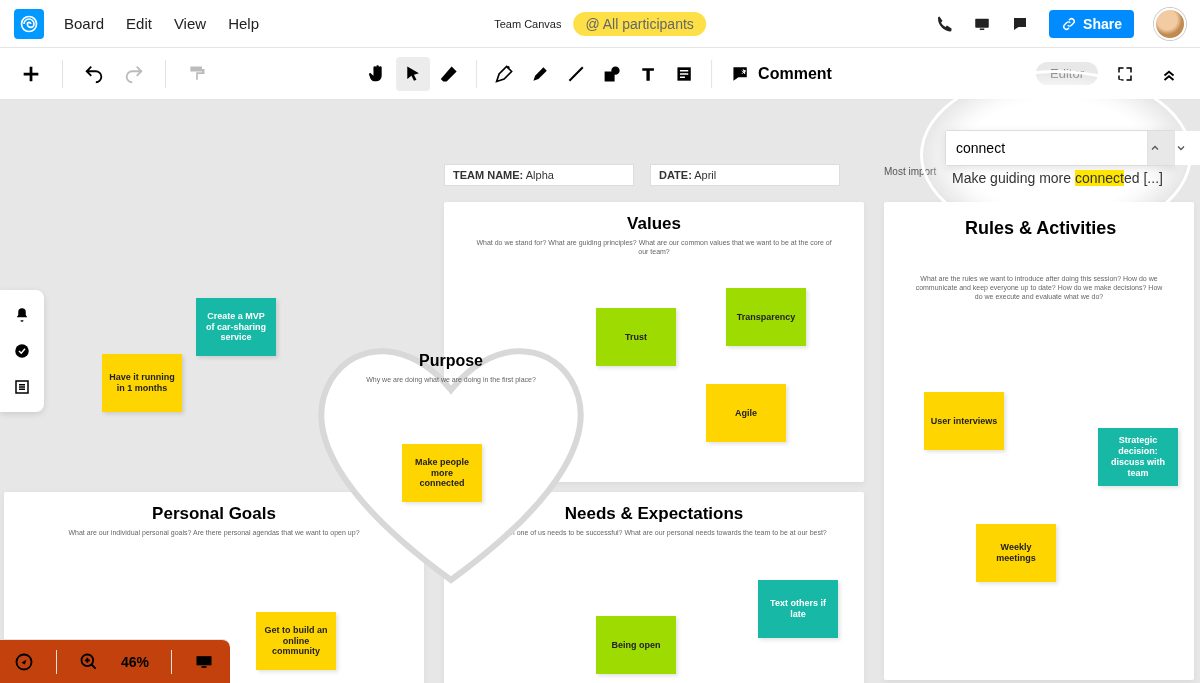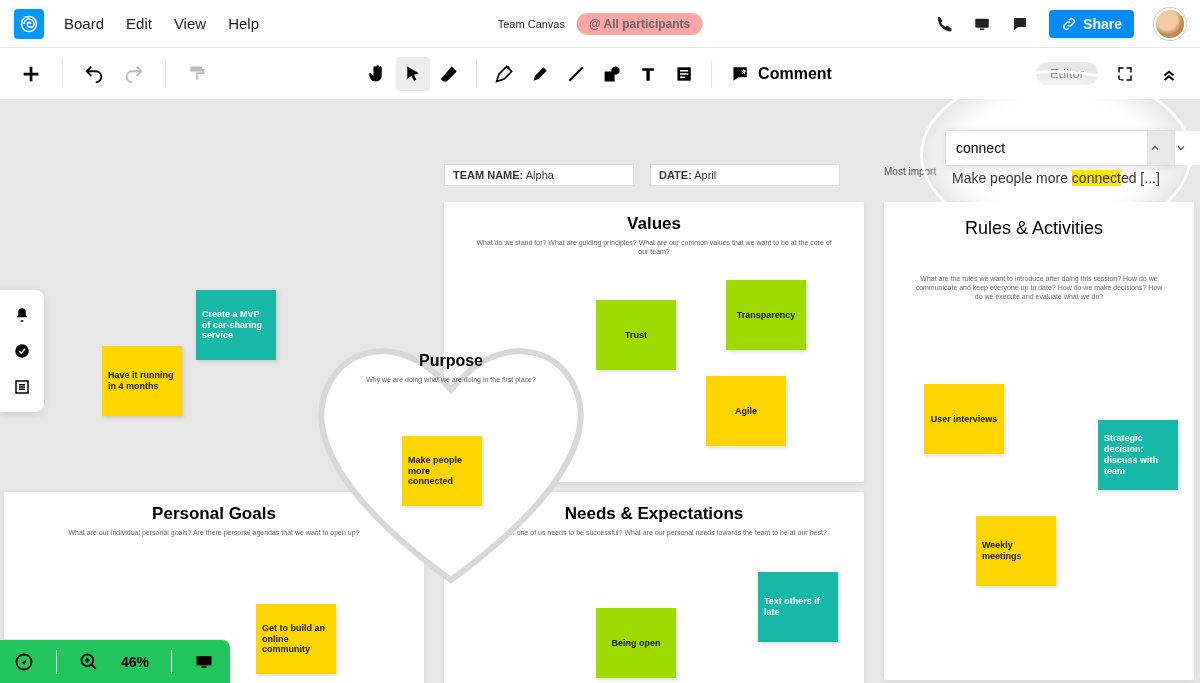--- a/index.html
+++ b/index.html
@@ -31,22 +31,22 @@
     color:#fff;
   }
   .menu { display:flex; gap:22px; font-size:15px; color:#222; }
   .menu span { cursor:pointer; }
   .top-center {
     position:absolute; left:50%; transform:translateX(-50%);
     display:flex; align-items:center; gap:12px;
   }
   .board-title { font-weight:400; font-size:11px; color:#222; }
   .participants {
-    background:#fca5a5; border-radius:14px; padding:4px 12px;
-    font-size:12px; color:#666;font-weight:bold;
+    background:#fde047; border-radius:14px; padding:4px 12px;
+    font-size:14px; color:#666;
   }
   .top-right { margin-left:auto; display:flex; align-items:center; gap:20px; }
   .top-right .ic { width:18px; height:18px; color:#222; }
   .share-btn {
     background:#008cff; color:#fff; border-radius:4px;
     padding:6px 12px; font-size:14px; font-weight:600;
     display:flex; align-items:flex-end; gap:6px;
   }
   .avatar {
     width:32px;height:32px;border-radius:50%;
@@ -90,25 +90,26 @@
     font-size:11px; padding:4px 8px; color:#333;
   }
   .panel {
     position:absolute; background:#fff; border-radius:2px;
     box-shadow: 0 2px 6px rgba(0,0,0,.06);
     text-align:center;
   }
   .panel h3 { font-size:17px; font-weight:700; margin-top:12px;}
   .panel .sub { font-size:7px; color:#666; line-height:1.3; margin-top:4px; padding:0 30px;}
   .sticky {
-    position:absolute; width:80px; height:70px;
+    position:absolute; width:80px; height:58px;
     display:flex; align-items:center; justify-content:center;
-    font-size:9px; font-weight:600; color:#222;
+    text-align:center; font-size:9px; font-weight:600; color:#222;
     padding:6px; line-height:1.2;
     box-shadow: 2px 2px 4px rgba(0,0,0,.12);
+    margin-top: 8px;
   }
   .sy-yellow { background:#ffd500; }
   .sy-lime   { background:#9edb00; }
   .sy-teal   { background:#17b8a6; color:#fff;}
   .heart {
     position:absolute;
     width:300px; height:270px;
     left:301px; top:220px;
   }
   .heart svg { width:100%; height:100%; }
@@ -123,21 +124,21 @@
     position:absolute; left:0; top:290px; width:44px;
     background:#fff; border-radius:0 8px 8px 0;
     box-shadow:0 2px 6px rgba(0,0,0,.12);
     display:flex; flex-direction:column; align-items:center;
     gap:18px; padding:16px 0;
   }
   .left-dock .ic{ width:18px;height:18px;color:#333;}
 
   .bottombar{
     position:absolute; left:0; bottom:0; height:44px;
-    background:#22c55e; border-top:1px solid #e3e3e3;
+    background:#c2410c; border-top:1px solid #e3e3e3;
     display:flex; align-items:center; gap:22px; padding:0 14px;
     width:230px; border-radius:0 8px 0 0;
   }
   .bottombar .zoom{font-size:14px;font-weight:600;}
   .bb-sep{width:1px;height:24px;background:#e2e2e2;}
 
   
   .focus-ring {
     position:absolute;
     left:920px; top:70px;
@@ -169,21 +170,21 @@
     border-left:1px solid #e6e6e6; color:#555;
   }
   .search-pop .nav button:first-child{background:#e8e8e8;}
   .search-result{
     position:absolute; left:952px; top:170px;
     font-size:14px; color:#333; z-index:31;
   }
   .search-result .hl{ background:#ffe600; }
   .rules-title{
     position:absolute; left:965px; top:218px;
-    font-size:18px; font-weight:400; z-index:31;
+    font-size:18px; font-weight:700; z-index:31;
   }
 
   
   .canvas > *:not(.no-blur){ filter: blur(0.6px); }
 
   svg{display:block;}
 </style>
 </head>
 <body>
 
@@ -366,21 +367,21 @@
     <svg viewBox="0 0 300 270">
       <path d="M150 260 C 40 180 0 110 30 60 C 55 20 110 20 150 70 C 190 20 245 20 270 60 C 300 110 260 180 150 260 Z" fill="#fff" stroke="#d8d8d8" stroke-width="6"></path>
     </svg>
     <div class="heart-inner">
       <h3>Purpose</h3>
       <div class="sub">Why we are doing what we are doing in the first place?</div>
     </div>
   </div>
 
   <div class="sticky sy-teal" style="left:196px; top:190px;">Create a MVP of car-sharing service</div>
-  <div class="sticky sy-yellow" style="left:102px; top:246px;">Have it running in 4 months</div>
+  <div class="sticky sy-yellow" style="left:102px; top:246px;">Have it running in 1 months</div>
   <div class="sticky sy-yellow" style="left:256px; top:504px;">Get to build an online community</div>
   <div class="sticky sy-yellow" style="left:402px; top:336px;">Make people more connected</div>
 
   <div class="sticky sy-lime" style="left:596px; top:200px;">Trust</div>
   <div class="sticky sy-lime" style="left:726px; top:180px;">Transparency</div>
   <div class="sticky sy-yellow" style="left:706px; top:276px;">Agile</div>
   <div class="sticky sy-lime" style="left:596px; top:508px;">Being open</div>
   <div class="sticky sy-teal" style="left:758px; top:472px;">Text others if late</div>
 
   <div class="sticky sy-yellow" style="left:924px; top:284px;">User interviews</div>
@@ -400,21 +401,21 @@
     </button>
     <button style="background:#fff">
       <svg width="12" height="12" viewBox="0 0 24 24">
           <path d="M6 9l6 6 6-6" stroke="#555" stroke-width="2.5" fill="none"></path>
         </svg>
     </button>
 
   </div>
 </div>
 <div class="search-result">
-  <span>Make people more </span><span class="hl">connect</span><span>ed [...]</span>
+  <span>Make guiding more </span><span class="hl">connect</span><span>ed [...]</span>
 </div>
 <div class="rules-title">Rules &amp; Activities</div>
 
 <div class="left-dock">
   <svg class="ic" viewBox="0 0 24 24">
       <path d="M12 3a5 5 0 0 1 5 5v4l2 3H5l2-3V8a5 5 0 0 1 5-5zM10 19a2 2 0 0 0 4 0" fill="#000"></path>
     </svg>
   <svg class="ic" viewBox="0 0 24 24">
       <circle cx="12" cy="12" r="9" fill="#000"></circle>
       <path d="M8 12l3 3 5-6" stroke="#fff" stroke-width="2" fill="none"></path>

